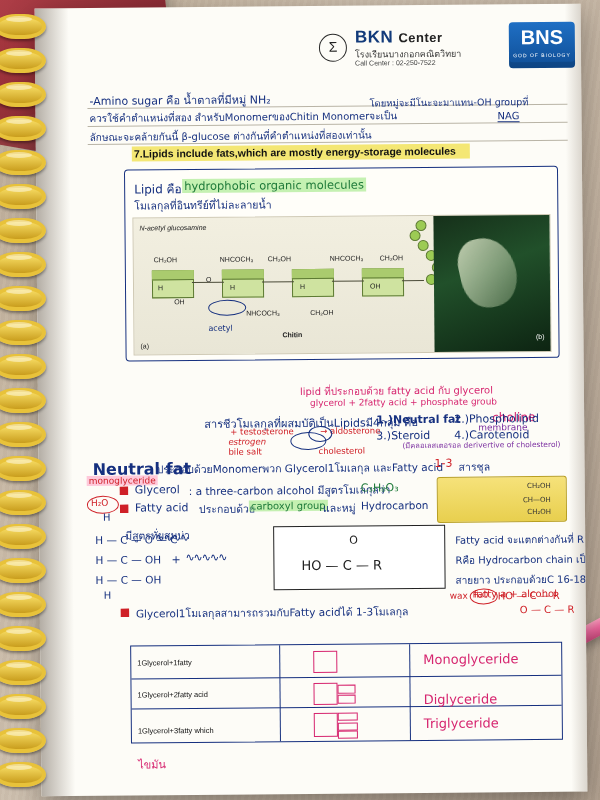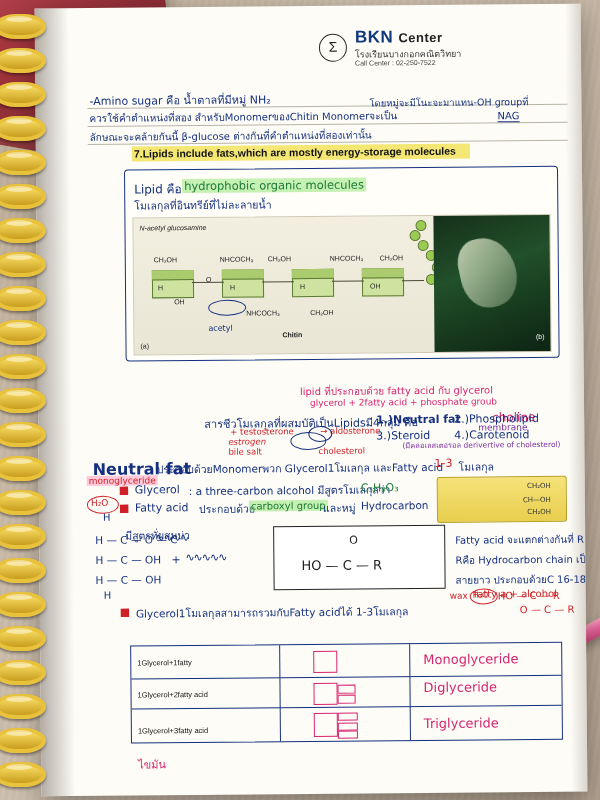--- a/index.html
+++ b/index.html
@@ -210,20 +210,24 @@
   <div class="sheet">
 
     <div class="header">
       <div class="logo-sigma">Σ</div>
       <div class="bkn">
         <span class="b">BKN</span>
         <span class="center">Center</span>
       </div>
       <div class="bkn-th">โรงเรียนบางกอกคณิตวิทยา</div>
       <div class="bkn-call">Call Center : 02-250-7522</div>
+      <div class="bns">
+        <span>BNS</span>
+        <small>GOD OF BIOLOGY</small>
+      </div>
     </div>
 
     <div class="hline" style="top:100px;"></div>
     <div class="hline" style="top:118px;"></div>
     <div class="hline" style="top:136px;"></div>
 
     <div class="hw blue" style="left:20px;top:84px;font-size:11px;">-Amino sugar คือ น้ำตาลที่มีหมู่ NH₂</div>
     <div class="hw blue" style="left:20px;top:103px;font-size:10px;">ควรใช้คำตำแหน่งที่สอง สำหรับMonomerของChitin Monomerจะเป็น</div>
     <div class="hw blue" style="left:300px;top:90px;font-size:9.5px;">โดยหมู่จะมีโนะจะมาแทน-OH groupที่</div>
     <div class="hw blue ul" style="left:428px;top:106px;font-size:10px;">NAG</div>
@@ -299,21 +303,21 @@
     <div class="hw red" style="left:156px;top:430px;font-size:8.5px;font-style:italic;">estrogen</div>
     <div class="hw red" style="left:156px;top:440px;font-size:8.5px;">bile salt</div>
     <div class="hw red" style="left:248px;top:420px;font-size:8.5px;">→ aldosterone</div>
     <div class="hw red" style="left:246px;top:440px;font-size:8.5px;">cholesterol</div>
     <div class="circle-blue" style="left:218px;top:426px;width:34px;height:16px;"></div>
     <div class="circle-blue" style="left:236px;top:420px;width:22px;height:14px;"></div>
 
     <div class="hw blue" style="left:20px;top:452px;font-size:16px;font-weight:bold;">Neutral fat</div>
     <div class="hw blue" style="left:84px;top:454px;font-size:10.5px;">ประกอบด้วยMonomerพวก Glycerol1โมเลกุล และFatty acid</div>
     <div class="hw red" style="left:362px;top:452px;font-size:11px;">1-3</div>
-    <div class="hw blue" style="left:386px;top:454px;font-size:10.5px;">โมเลกุล</div>
+    <div class="hw blue" style="left:386px;top:454px;font-size:10.5px;">สารชุล</div>
     <div class="hw red hl-pink" style="left:14px;top:468px;font-size:9px;">monoglyceride</div>
 
     <div class="hw red" style="left:46px;top:476px;font-size:11px;">■</div>
     <div class="hw blue" style="left:62px;top:476px;font-size:11px;">Glycerol</div>
     <div class="hw blue" style="left:116px;top:476px;font-size:10.5px;">: a three-carbon alcohol มีสูตรโมเลกุลว่า</div>
     <div class="hw green" style="left:288px;top:476px;font-size:11px;">C₃H₈O₃</div>
 
     <div class="hw red" style="left:46px;top:494px;font-size:11px;">■</div>
     <div class="hw blue" style="left:62px;top:494px;font-size:11px;">Fatty acid</div>
     <div class="hw blue" style="left:126px;top:494px;font-size:10.5px;">ประกอบด้วย</div>
@@ -357,25 +361,25 @@
     <div class="hw blue" style="left:62px;top:598px;font-size:10.5px;">Glycerol1โมเลกุลสามารถรวมกับFatty acidได้ 1-3โมเลกุล</div>
 
     <div class="tbl">
       <div class="vline" style="left:148px;"></div>
       <div class="vline" style="left:278px;"></div>
       <div class="row" style="top:32px;"></div>
       <div class="row" style="top:62px;"></div>
 
       <div class="cellh" style="left:6px;top:12px;">1Glycerol+1fatty</div>
       <div class="cellh" style="left:6px;top:44px;">1Glycerol+2fatty acid</div>
-      <div class="cellh" style="left:6px;top:80px;">1Glycerol+3fatty acid</div>
+      <div class="cellh" style="left:6px;top:80px;">1Glycerol+3fatty which</div>
       <div class="cellr" style="left:6px;top:62px;font-size:11px;margin-top:47px;">ไขมัน</div>
 
       <div class="cellr" style="left:292px;top:8px;">Monoglyceride</div>
-      <div class="cellr" style="left:292px;top:36px;">Diglyceride</div>
+      <div class="cellr" style="left:292px;top:48px;">Diglyceride</div>
       <div class="cellr" style="left:292px;top:72px;">Triglyceride</div>
 
       <div class="glyph" style="left:182px;top:6px;width:22px;height:20px;"></div>
       <div class="glyph" style="left:182px;top:38px;width:22px;height:20px;"></div>
       <div class="glyph" style="left:206px;top:40px;width:16px;height:7px;"></div>
       <div class="glyph" style="left:206px;top:50px;width:16px;height:7px;"></div>
       <div class="glyph" style="left:182px;top:68px;width:22px;height:22px;"></div>
       <div class="glyph" style="left:206px;top:68px;width:18px;height:6px;"></div>
       <div class="glyph" style="left:206px;top:78px;width:18px;height:6px;"></div>
       <div class="glyph" style="left:206px;top:86px;width:18px;height:6px;"></div>

